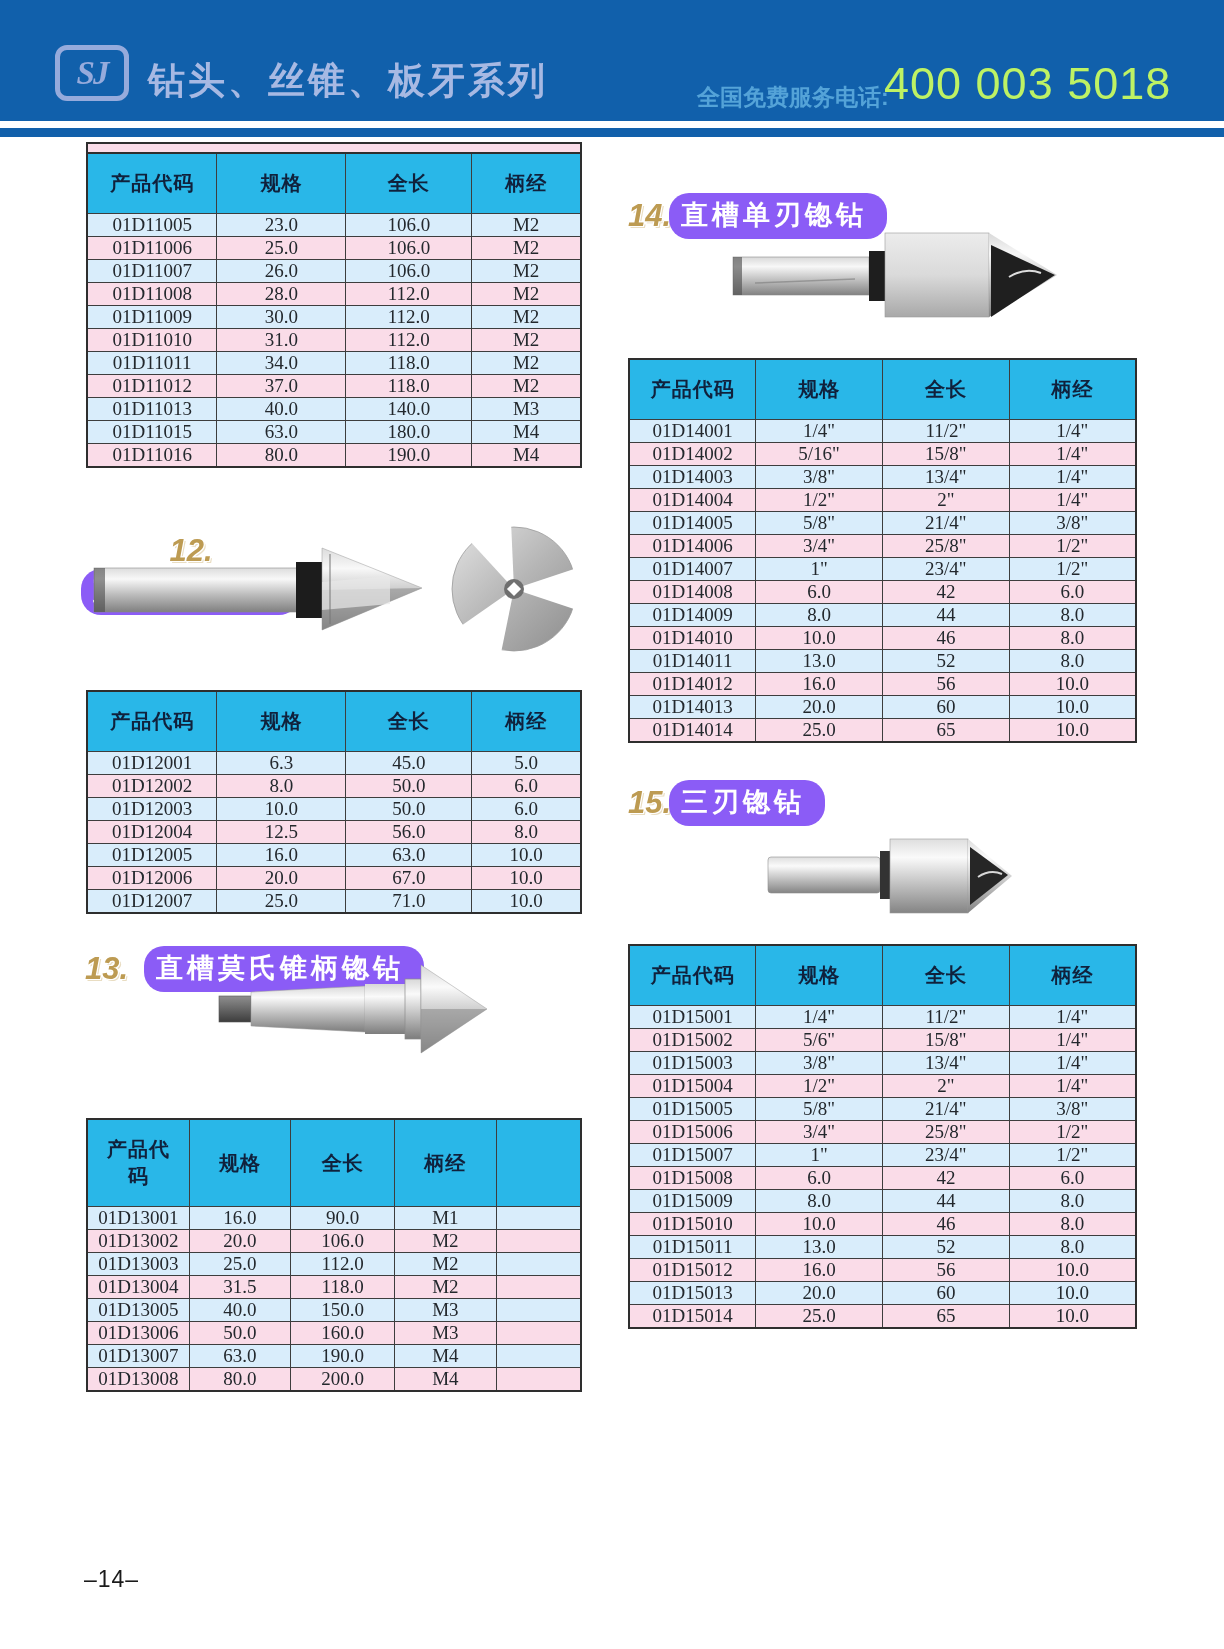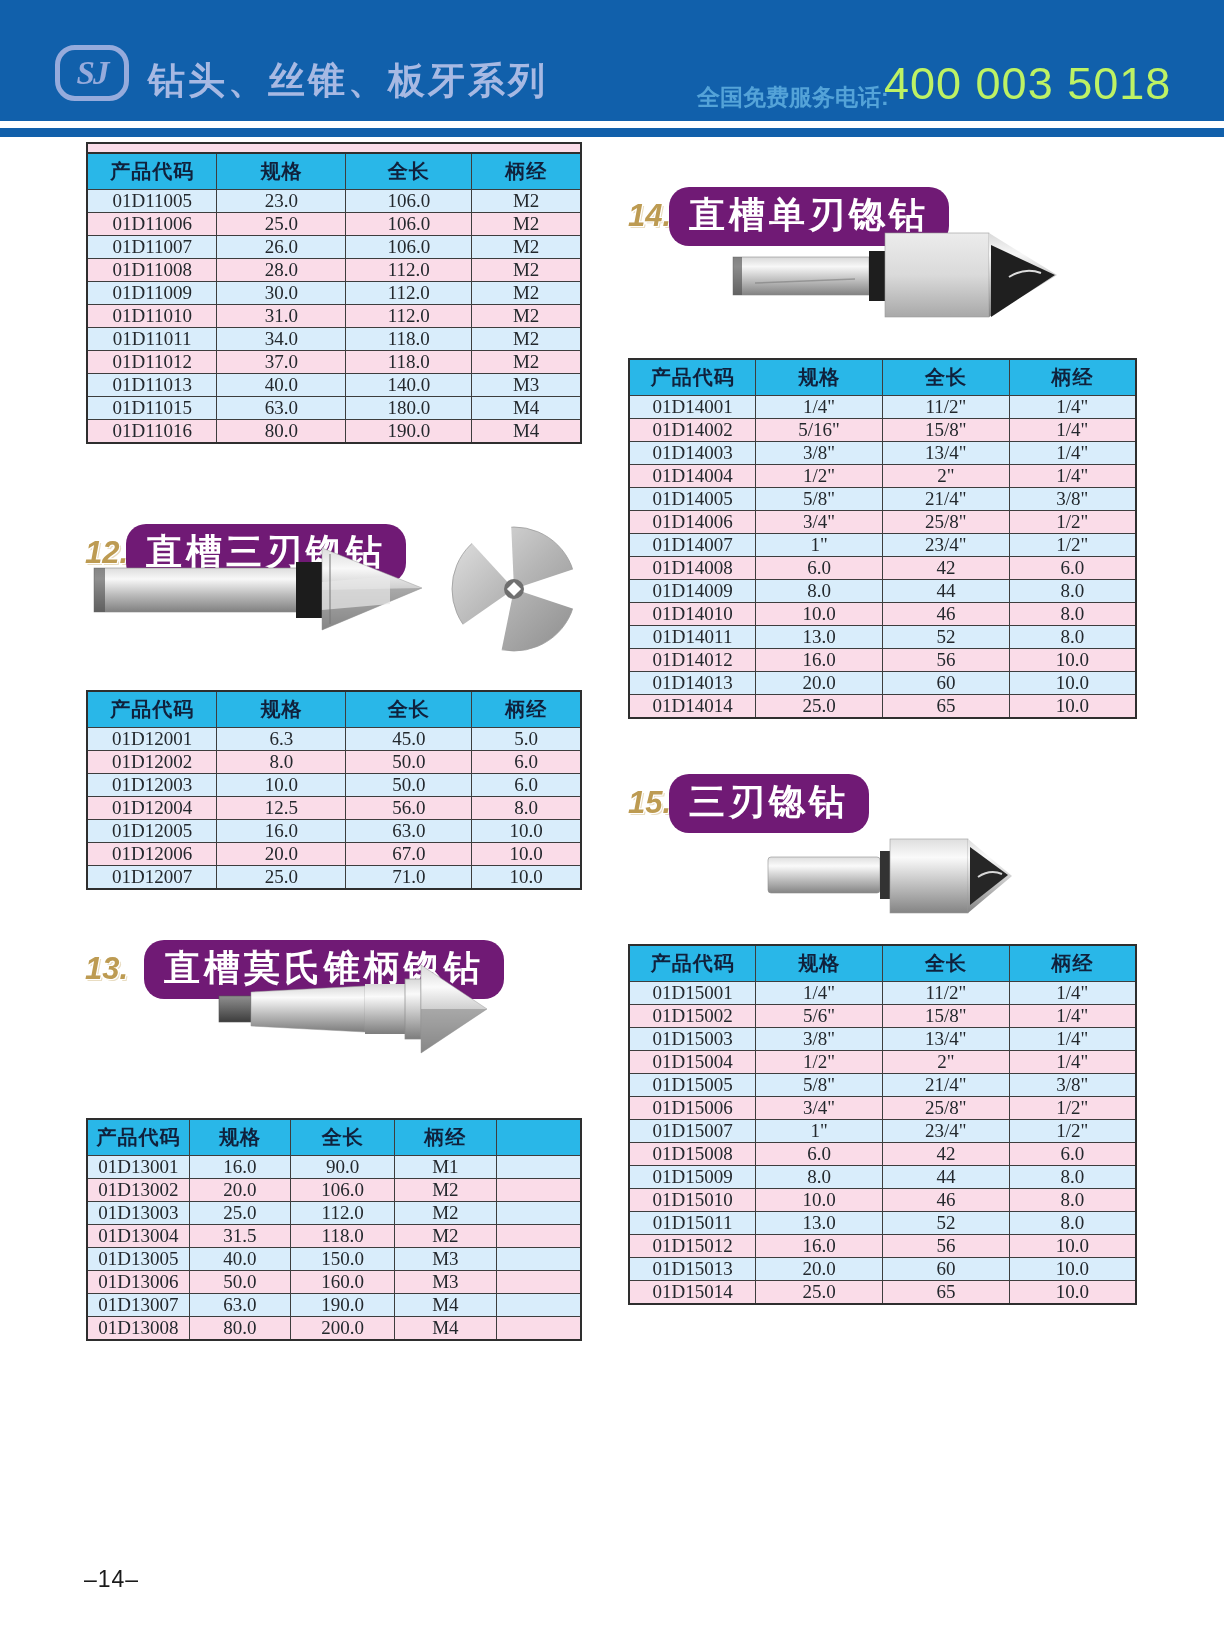--- a/index.html
+++ b/index.html
@@ -5,21 +5,21 @@
   html,body { margin:0; padding:0; background:#ffffff; }
   #page {
     position:relative; width:1224px; height:1649px; background:#ffffff;
     font-family:"Liberation Sans", sans-serif; overflow:hidden;
   }
 
   
   .banner { position:absolute; left:0; top:0; width:1224px; height:121px; background:#1160ab; }
   .logo {
     position:absolute; left:55px; top:45px; width:74px; height:56px;
-    border:5px solid #96abdc; border-radius:20px; box-sizing:border-box;
+    border:5px solid #96abdc; border-radius:12px; box-sizing:border-box;
     color:#96abdc; display:flex; align-items:center; justify-content:center;
     font:italic 900 33px "Liberation Serif", serif; letter-spacing:-2px;
   }
   .banner-title {
     position:absolute; left:148px; top:56px; color:#a7b9e3;
     font-size:37px; font-weight:bold; letter-spacing:3px;
   }
   .phone-label {
     position:absolute; left:697px; top:82px; color:#54a3d8;
     font-size:23px; font-weight:bold;
@@ -31,30 +31,30 @@
   .stripe { position:absolute; left:0; top:128px; width:1224px; height:9px; background:#1160ab; }
 
   
   .section-head { position:absolute; display:flex; align-items:center; height:40px;margin-top:46px; }
   .sec-num {
     font-size:31px; font-weight:900; color:#bd9b52; font-style:italic;
     text-shadow:1px 1px 0 #fff,-1px -1px 0 #fff,1px -1px 0 #fff,-1px 1px 0 #fff,2px 2px 0 #e9ddc2;
     margin-right:2px;
   }
   .sec-pill {
-    background:#701a75; color:#ffffff; border-radius:20px;
-    font-size:36px; font-weight:900; letter-spacing:4px;
-    padding:4px 20px 6px 20px; margin-left:-4px; white-space:nowrap;
+    background:#8b5cf6; color:#ffffff; border-radius:20px;
+    font-size:27px; font-weight:900; letter-spacing:4px;
+    padding:4px 20px 6px 12px; margin-left:-4px; white-space:nowrap;
   }
 
   
   table.spec { position:absolute; border-collapse:collapse; table-layout:fixed; border:2px solid #2e2e2e; }
   table.spec th {
     background:#29b7e8; color:#10213c; font-size:20px; font-weight:bold;
-    height:25px; border:1px solid #3d3d3d; padding:4px; letter-spacing:1px;
+    height:25px; border:1px solid #3d3d3d; padding:16px; letter-spacing:1px;
   }
   table.spec td {
     height:22px; padding:0; text-align:center; border:1px solid #3d3d3d;
     font-family:"Liberation Serif", serif; font-size:19px; color:#23282d;
   }
   table.spec tbody tr.blue { background:#d9edfb; }
   table.spec tbody tr.pink { background:#fadce8; }
 
   .t11 { left:86px; top:152px; width:496px; }
   .t12 { left:86px; top:690px; width:496px; }
@@ -170,21 +170,21 @@
         </tr>
         <tr class="pink">
           <td>01D11016</td>
           <td>80.0</td>
           <td>190.0</td>
           <td>M4</td>
         </tr>
       </tbody>
     </table>
 
-  <div class="section-head" style="left:85px; top:487px;">
+  <div class="section-head" style="left:85px; top:487px;flex-direction:column;">
     <span class="sec-num">12.</span>
     <span class="sec-pill">直槽三刃锪钻</span>
   </div>
 
   <svg class="photo" style="left:90px; top:518px;" width="345" height="142" viewBox="0 0 345 142">
     <defs>
       <linearGradient id="m12" x1="0" y1="0" x2="0" y2="1">
         <stop offset="0" stop-color="#dcdcdc"></stop>
           <stop offset="0.25" stop-color="#f8f8f8"></stop>
         <stop offset="0.6" stop-color="#bdbdbd"></stop>

